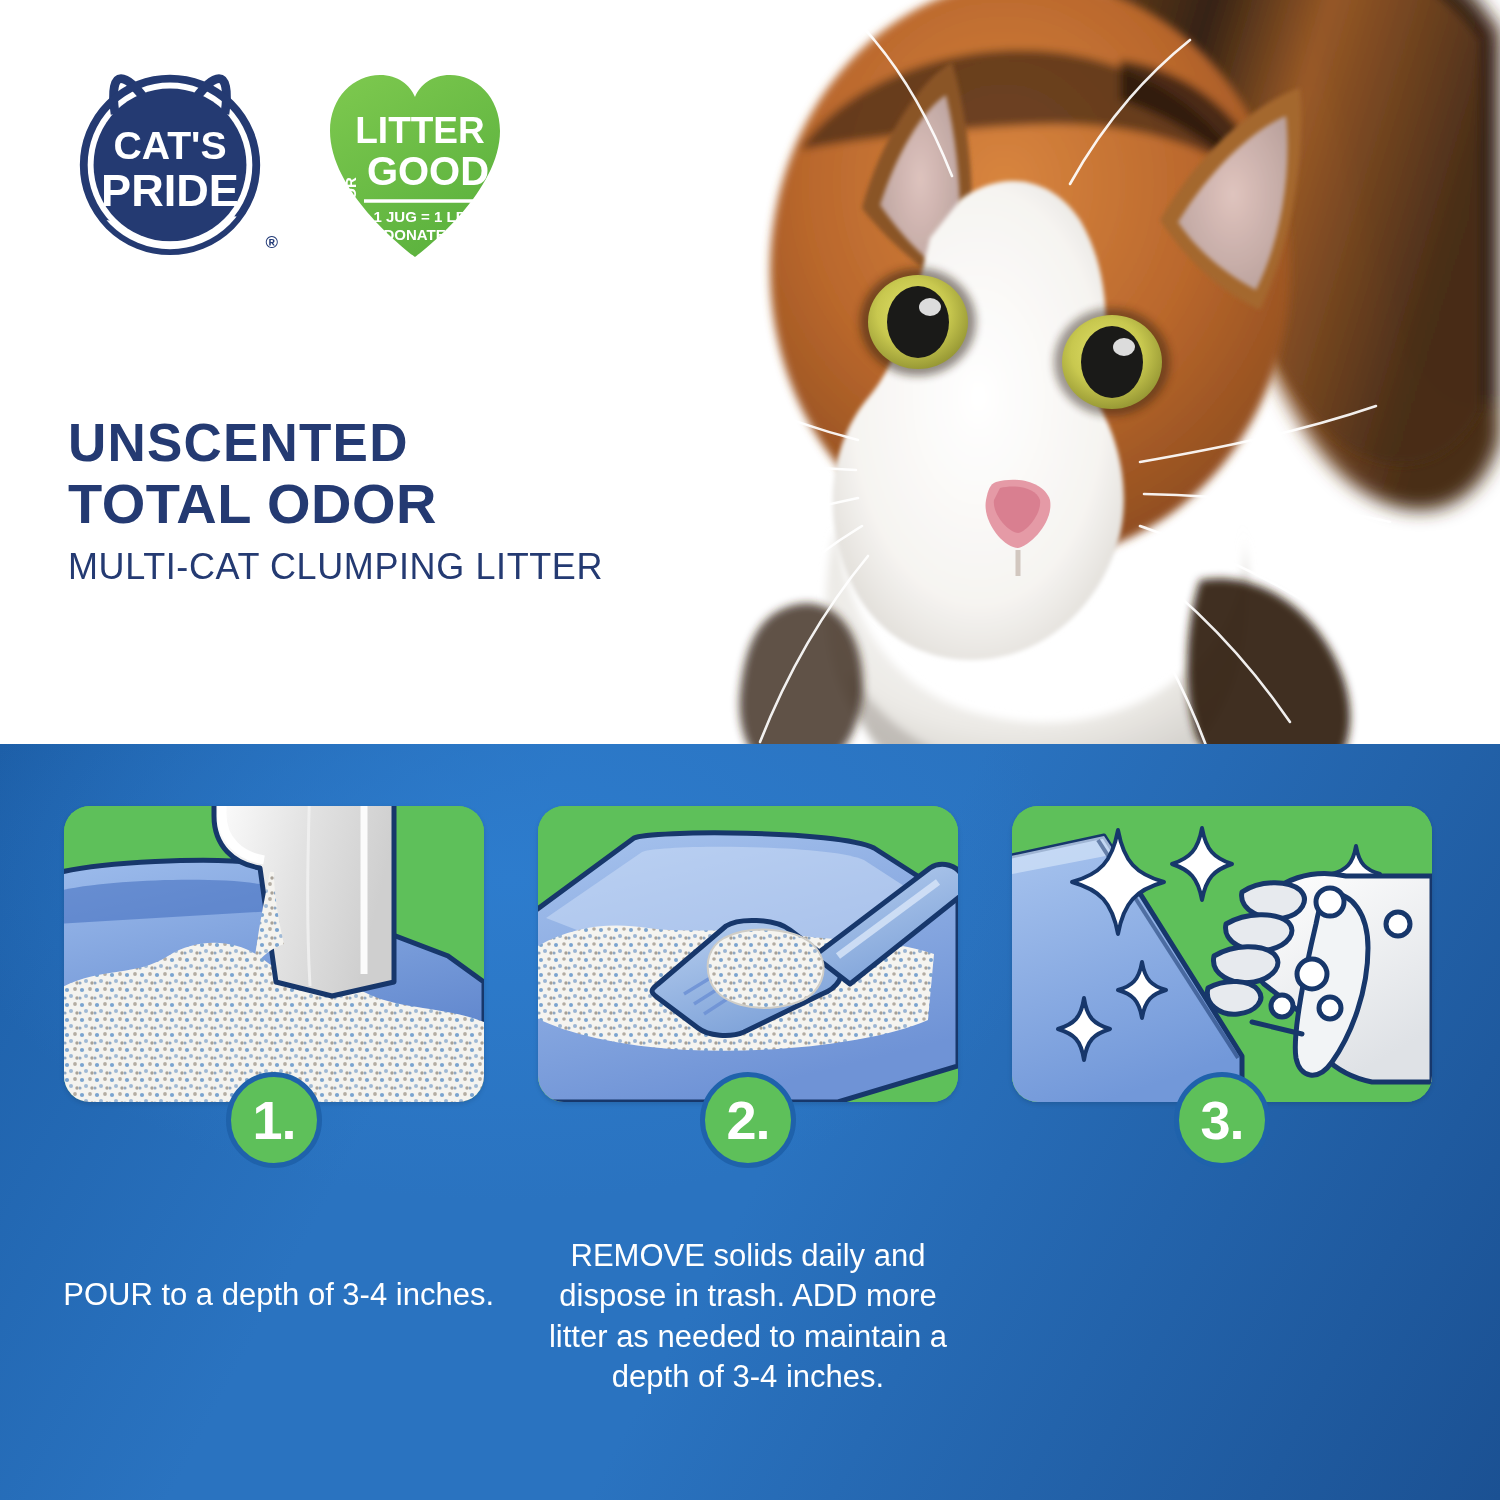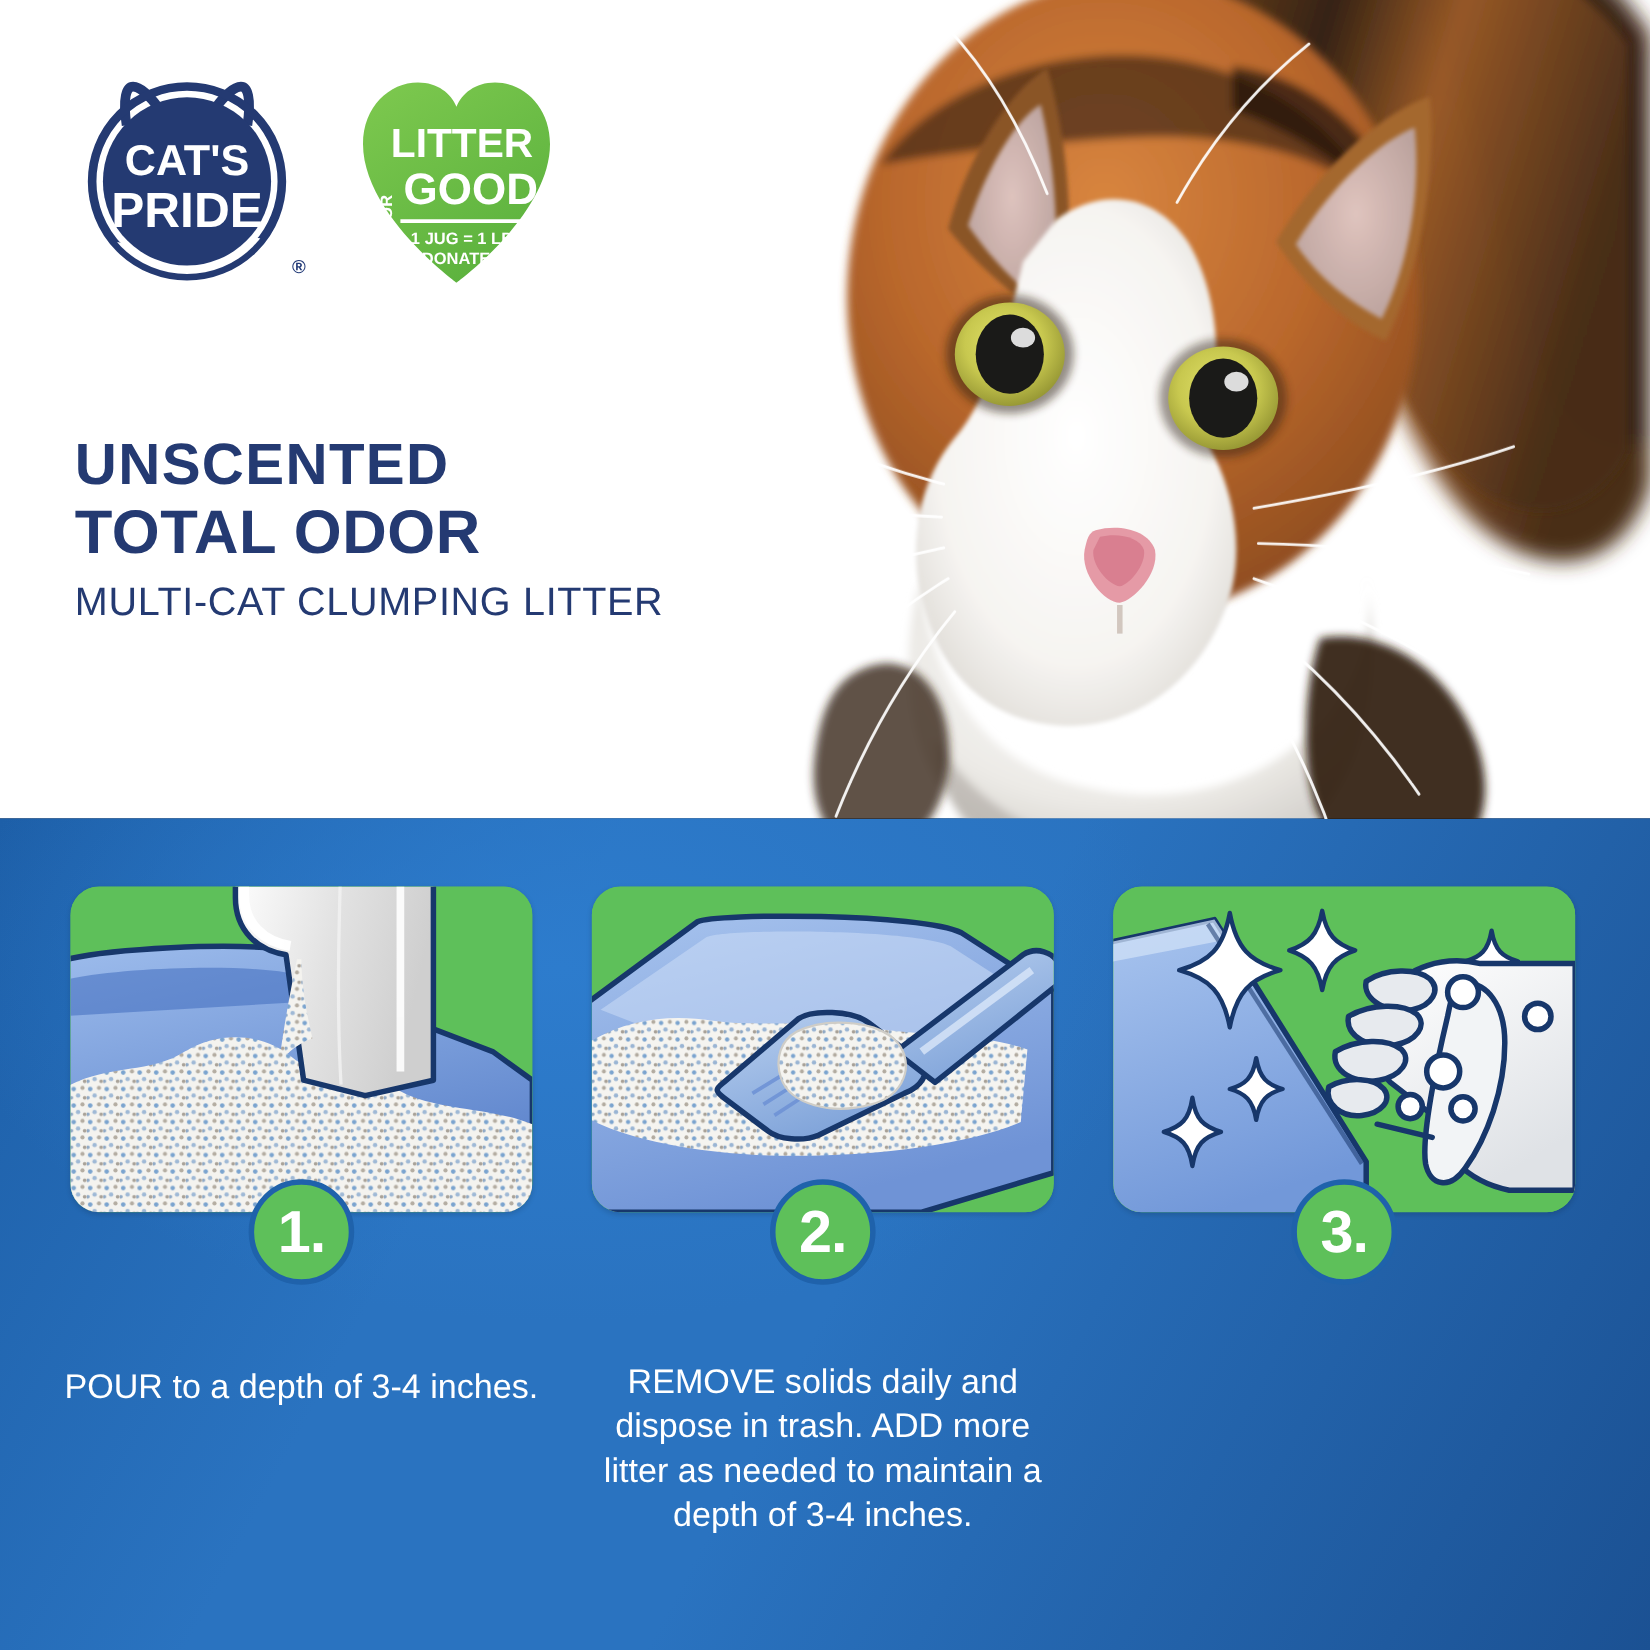--- a/index.html
+++ b/index.html
@@ -1,35 +1,35 @@
 <!DOCTYPE html>
 <html><head>
 <meta charset="utf-8">
 <style>
   html,body{margin:0;padding:0;}
   body{
     width:1500px;height:1500px;overflow:hidden;
     font-family:"Liberation Sans", sans-serif;
     background:#ffffff;position:relative;
   }
-  #stage{position:absolute;inset:0;width:1500px;height:1500px;overflow:hidden;background:#0f172a;text-decoration:underline;}
+  #stage{position:absolute;inset:0;width:1500px;height:1500px;overflow:hidden;background:#c2410c;text-decoration:underline;}
 
   
   .hero{position:absolute;left:0;top:0;width:1500px;height:744px;background:#ffffff;overflow:hidden;}
 
   
   .logo-row{position:absolute;left:72px;top:55px;display:flex;align-items:flex-start;gap:48px;}
   .cats-pride{position:relative;width:200px;height:212px;}
   .cp-badge{position:absolute;left:0;top:8px;width:196px;height:196px;}
   .cp-reg{position:absolute;right:-6px;bottom:14px;font-size:17px;color:#223a77;font-weight:700;}
   .lfg{position:relative;width:190px;height:212px;}
   .lfg-reg{position:absolute;right:4px;bottom:30px;font-size:14px;color:#fff;font-weight:700;}
 
   
-  .headline{position:absolute;left:68px;top:396px;color:#243a72;}
+  .headline{position:absolute;left:68px;top:416px;color:#243a72;}
   .h-unscented{font-size:53px;font-weight:700;letter-spacing:1.2px;line-height:1;}
   .h-big{font-size:56px;font-weight:700;letter-spacing:0.5px;line-height:0.98;margin-top:8px;}
   .h-big .l2{display:block;}
   .h-sub{font-size:36px;font-weight:400;letter-spacing:0.6px;margin-top:14px;text-align:center;}
 
   
   .cat-wrap{position:absolute;left:600px;top:-30px;width:900px;height:830px;}
 
   
   .bluepanel{
@@ -52,21 +52,21 @@
     width:96px;height:96px;border-radius:50%;
     background:#5ec05a;border:5px solid #1f62ab;
     display:flex;align-items:center;justify-content:center;
     color:#fff;font-size:54px;font-weight:700;letter-spacing:-1px;z-index:6;
     box-sizing:border-box;
   }
   .steptext{
     position:absolute;top:430px;left:-10px;width:440px;text-align:center;
     color:#ffffff;font-size:31px;line-height:1.30;font-weight:400;
   }
-  .step.s1 .steptext{top:435px;}
+  .step.s1 .steptext{top:469px;text-align:right;}
 </style>
 </head>
 <body>
 
 <div id="stage">
 
   <div class="hero">
 
     <div class="cat-wrap">
       <svg viewBox="0 0 900 830" width="900" height="830">

